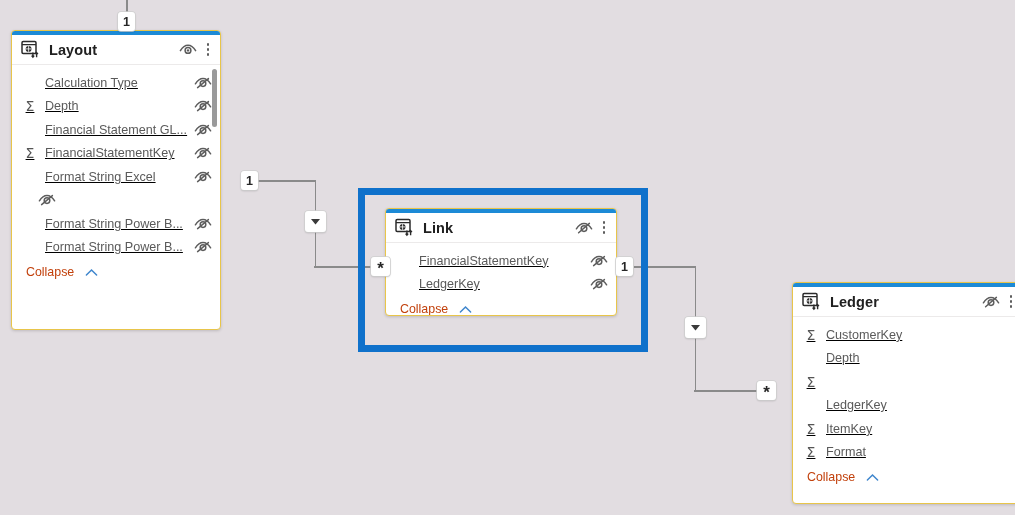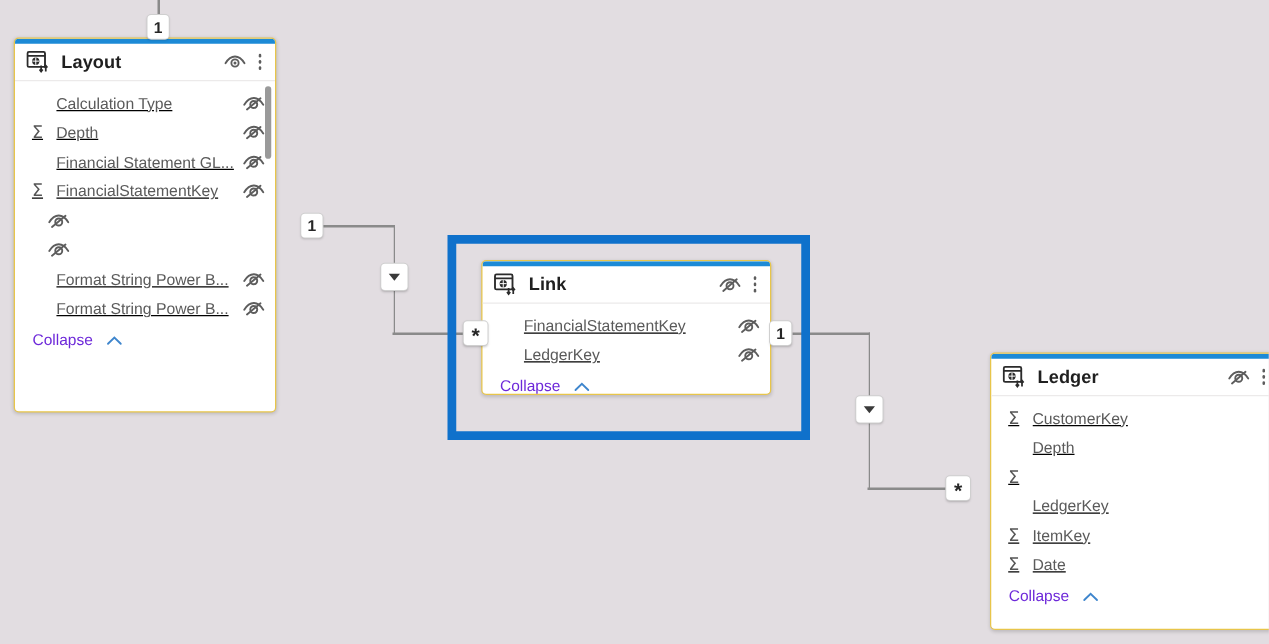--- a/index.html
+++ b/index.html
@@ -112,21 +112,21 @@
     font-size: 12.6px;
     color: #5a5a5a;
     margin-left: 7px;
     flex: 1;
     white-space: nowrap;
     overflow: hidden;
   }
   .collapse {
     padding: 4px 0 7px 14px;
     font-size: 12.4px;
-    color: #6d28d9;
+    color: #c2410c;
     display: flex; align-items: center; gap: 11px;
     white-space: nowrap;
   }
   .scrollbar {
     position: absolute;
     width: 5px;
     border-radius: 3px;
     background: #9a9a9a;
     right: 3px;
   }
@@ -257,20 +257,21 @@
           <svg class="ico" width="18" height="14" viewBox="0 0 18 14" aria-hidden="true">
             <path d="M1.4 7.8 C4 3.6 7 2.4 9 2.4 C11 2.4 14 3.6 16.6 7.8" fill="none" stroke="#5d5d5d" stroke-width="1.5" stroke-linecap="round"></path>
             <circle cx="9" cy="7.6" r="2.8" fill="none" stroke="#5d5d5d" stroke-width="1.5"></circle>
             <path d="M3.6 11.6 L14.4 2.6" stroke="#5d5d5d" stroke-width="1.5" stroke-linecap="round"></path>
           </svg>
         </span>
       </div>
 
       <div class="field">
         <span class="sigma"></span>
+        <span class="fname">Format String Excel</span>
         <span>
           <svg class="ico" width="18" height="14" viewBox="0 0 18 14" aria-hidden="true">
             <path d="M1.4 7.8 C4 3.6 7 2.4 9 2.4 C11 2.4 14 3.6 16.6 7.8" fill="none" stroke="#5d5d5d" stroke-width="1.5" stroke-linecap="round"></path>
             <circle cx="9" cy="7.6" r="2.8" fill="none" stroke="#5d5d5d" stroke-width="1.5"></circle>
             <path d="M3.6 11.6 L14.4 2.6" stroke="#5d5d5d" stroke-width="1.5" stroke-linecap="round"></path>
           </svg>
         </span>
       </div>
 
       <div class="field">
@@ -425,21 +426,21 @@
       <div class="field">
         <span class="sigma"></span>
         <span class="fname">LedgerKey</span>
       </div>
       <div class="field">
         <span class="sigma">Σ</span>
         <span class="fname">ItemKey</span>
       </div>
       <div class="field">
         <span class="sigma">Σ</span>
-        <span class="fname">Date</span>
+        <span class="fname">Format</span>
       </div>
     </div>
     <div class="collapse">
       <span>Collapse</span>
       <span>
         <svg class="ico" width="13" height="9" viewBox="0 0 13 9" aria-hidden="true">
           <path d="M1.4 7 L6.5 2 L11.6 7" fill="none" stroke="#3f86cd" stroke-width="1.5" stroke-linecap="round"></path>
         </svg>
       </span>
     </div>

